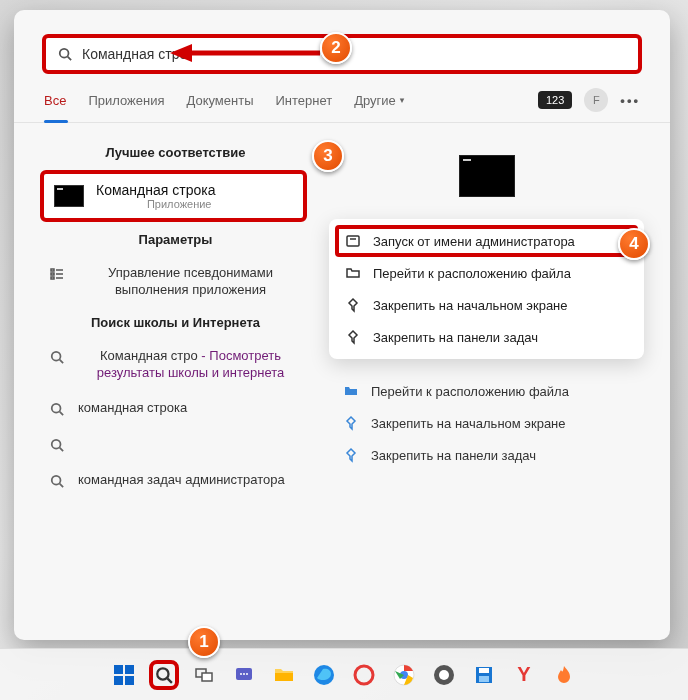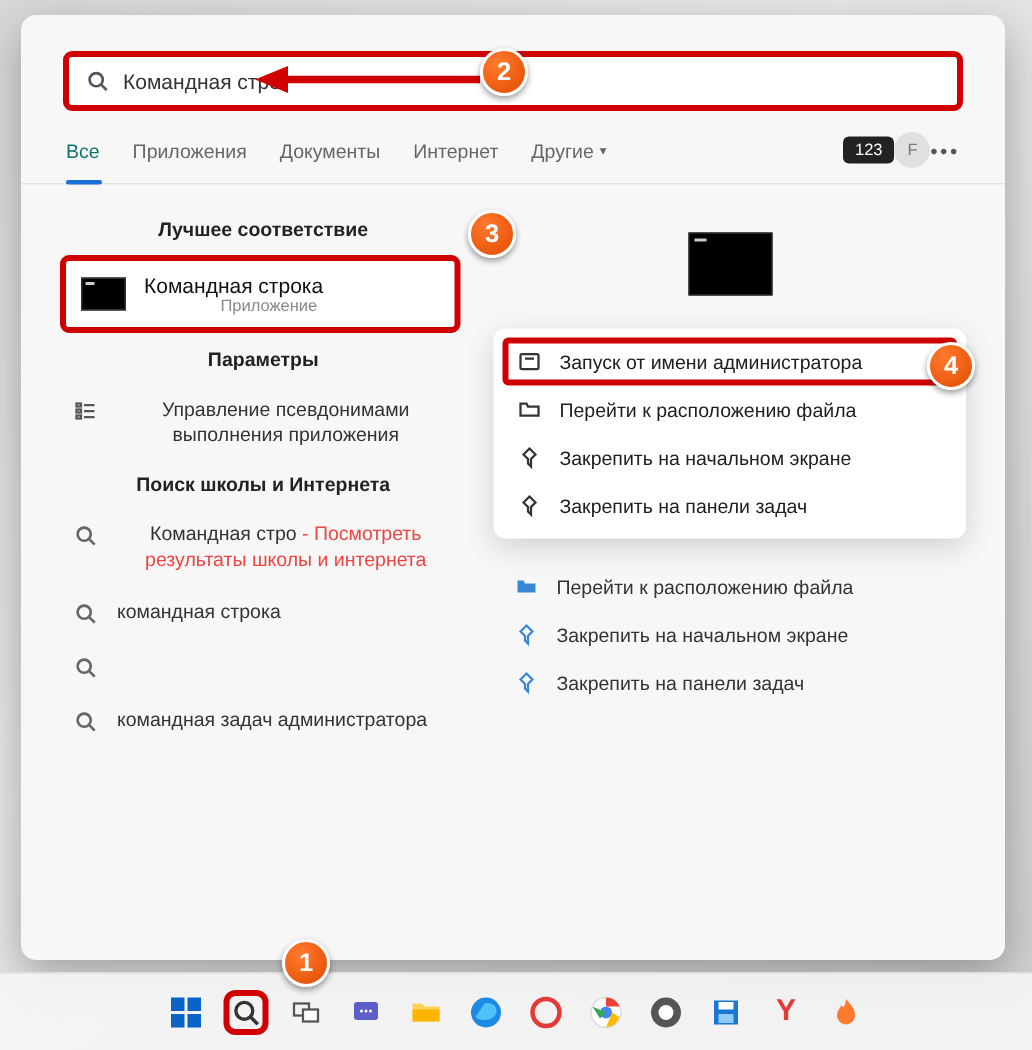--- a/index.html
+++ b/index.html
@@ -42,27 +42,27 @@
   .search-text { color:#333; font-size:14px; }
   
   .tabs {
     display:flex; align-items:center; gap:22px;
     padding: 0 30px 10px 30px;
     color:#666; font-size:13px;
     border-bottom:1px solid #e3e3e3;
     position:relative;
   }
   .tab { cursor:pointer; display:flex; align-items:center; gap:4px;}
-  .tab.active { color:#0f766e; font-weight:500;}
+  .tab.active { color:#b91c1c; font-weight:500;}
   .tab.active::after{
     content:""; position:absolute; bottom:-1px; left:30px; width:24px; height:3px;
     background:#1a6fd8; border-radius:2px;
   }
   .chev { font-size:9px; }
-  .tabs-right { margin-left:auto; display:flex; align-items:center; }
+  .tabs-right { margin-left:auto; display:flex; align-items:center; gap:12px;}
   .badge123 { background:#222; color:#fff; font-size:11px; border-radius:4px; padding:3px 8px;}
   .avatar { width:24px; height:24px; border-radius:50%; background:#e0e0e0; color:#777; font-size:11px; display:flex; align-items:center; justify-content:center;}
   .dots { color:#555; letter-spacing:2px; font-weight:bold;}
   
   .cols { display:flex; height: calc(100% - 120px); }
   .left { width: 305px; padding: 14px 8px 14px 26px; overflow:hidden;text-align:center;}
   .right { flex:1; padding: 14px 26px 14px 10px; position:relative;}
   .heading { font-weight:600; font-size:13px; margin: 8px 4px 10px 4px; color:#222;}
   .best-row {
     display:flex; align-items:center; gap:12px;
@@ -75,21 +75,21 @@
   .cmd-thumb::before{ content:""; position:absolute; left:2px; top:2px; width:6px; height:2px; background:#ccc;}
   .best-name { font-size:14px; font-weight:500; color:#111;}
   .best-sub { font-size:11px; color:#888;padding-left:47px;}
   .param-row, .srch-row {
     display:flex; align-items:flex-start; gap:12px;
     padding:8px 8px; border-radius:4px;
     margin:2px 0;
   }
   .plain-icon { width:18px; height:18px; color:#555; flex-shrink:0; display:flex; align-items:center; justify-content:center;}
   .row-text { font-size:13px; color:#333; line-height:1.3;}
-  .row-text .gray { color:#ef4444;}
+  .row-text .gray { color:#701a75;}
   
   .preview-thumb {
     margin: 18px auto 22px auto;
     width:56px; height:42px; background:#000; border:1px solid #222; position:relative;
   }
   .preview-thumb::before{content:""; position:absolute; left:3px; top:3px; width:8px; height:2px; background:#ccc;}
   .context-box {
     background:#fff; border-radius:8px; box-shadow:0 6px 20px rgba(0,0,0,0.15);
     padding:6px 6px; margin-bottom:16px;
   }

